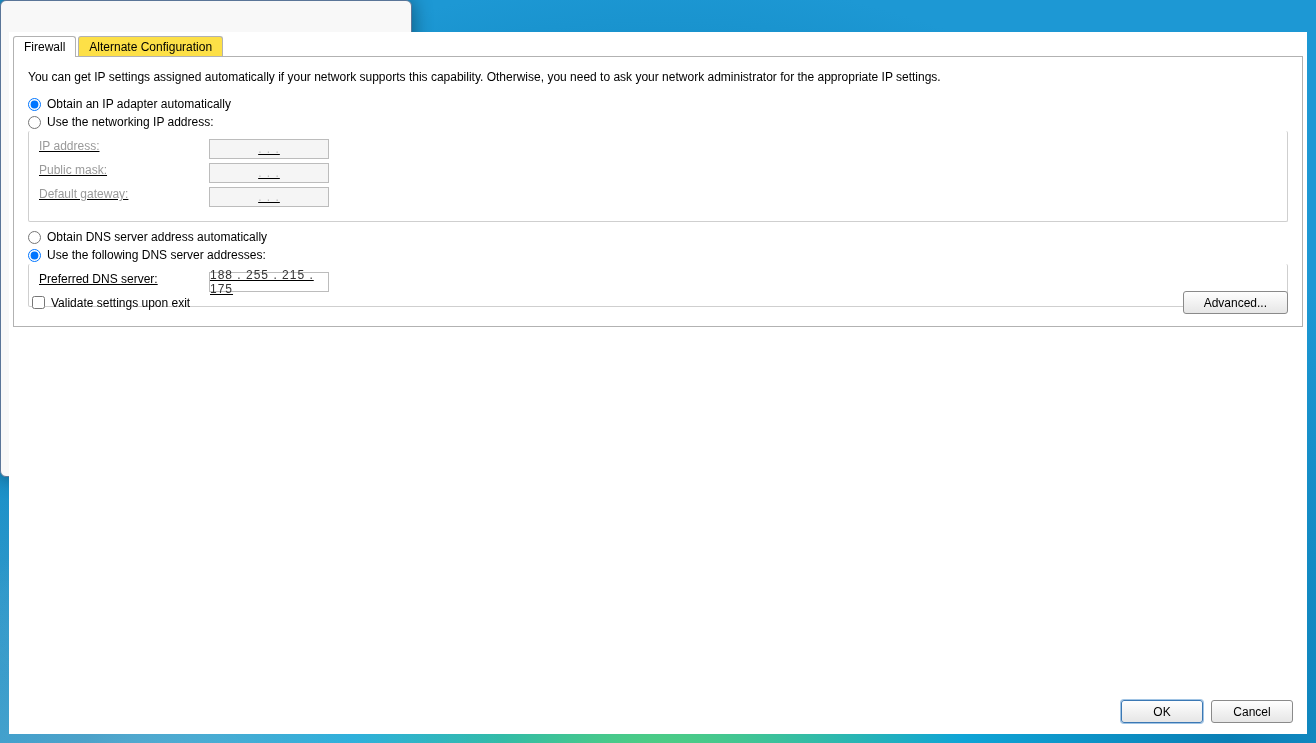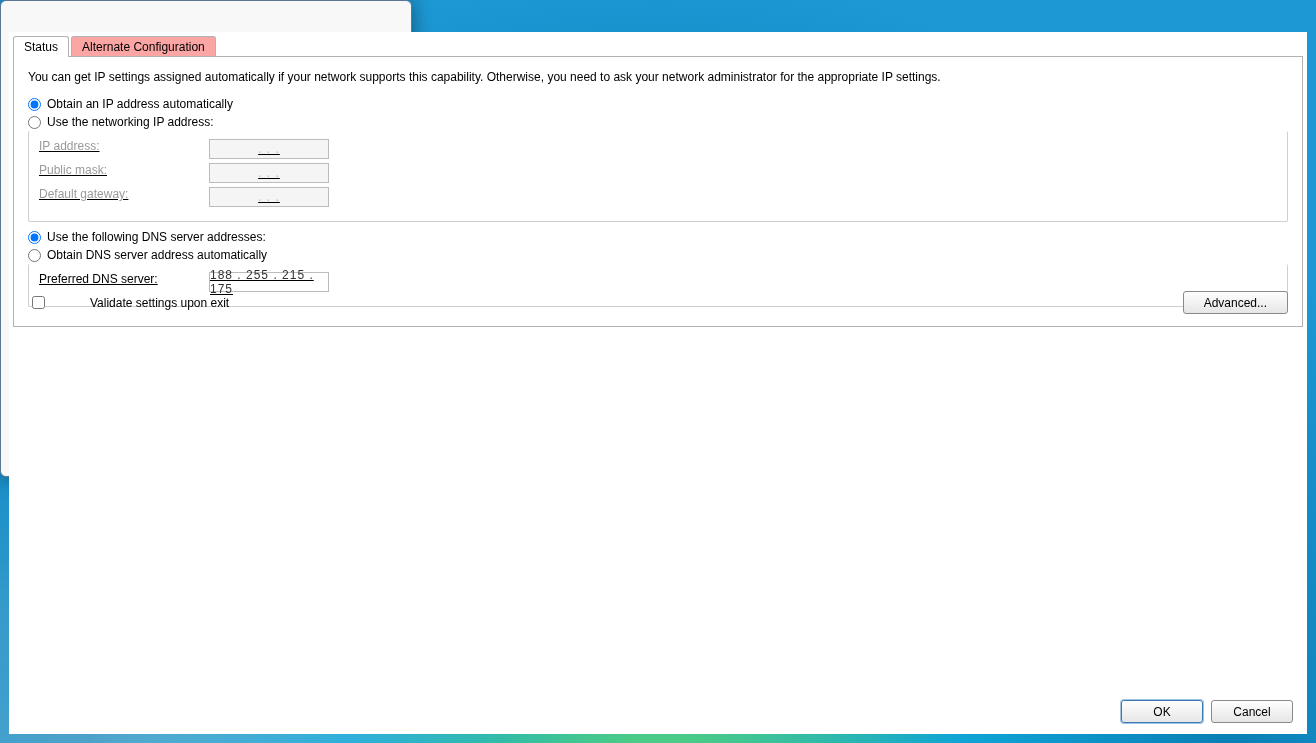--- a/index.html
+++ b/index.html
@@ -112,21 +112,21 @@
 
   
   #st{left:790px;top:75px;width:368px;height:485px;}
   #st .titlebar{color:#000;font-size:12px;}
   #st .inner{left:6px;right:6px;top:30px;bottom:6px;}
 
   
   #pr{left:792px;top:97px;width:372px;height:468px;}
   #pr .inner{left:7px;right:7px;top:30px;bottom:8px;background:#fff;}
   .tabbar{display:flex;padding:6px 6px 0 6px;margin-bottom:-1px;}
-  .tab{padding:3px 10px;border:1px solid #b2b2b2;background:#fca5a5;border-bottom:none;font-size:12px;margin-right:2px;border-radius:3px 3px 0 0;cursor:default;}
+  .tab{padding:3px 10px;border:1px solid #b2b2b2;background:#fde047;border-bottom:none;font-size:12px;margin-right:2px;border-radius:3px 3px 0 0;cursor:default;}
   .tab.active{background:#fff;position:relative;z-index:2;}
   .tabpage{margin:0 6px 6px 6px;border:1px solid #b2b2b2;background:#fff;flex:1;}
 
   
   #ip{left:818px;top:142px;width:412px;height:477px;background:#f8f8f8;border:1px solid #5a7598;border-radius:6px;box-shadow:0 0 20px rgba(0,0,0,0.45);}
   #ip .titlebar{background:linear-gradient(#f3f6fb,#dfe8f3);border-radius:5px 5px 0 0;height:27px;}
   #ip .titlebar .ttl{font-size:12px;padding-left:6px;}
   #ip .tbuttons{right:3px;top:4px;}
   #ip .help{width:24px;height:18px;}
   #ip .content{position:absolute;left:9px;right:9px;top:32px;bottom:9px;background:#fff;border:0;}
@@ -134,21 +134,21 @@
   #ip .page{margin:0 4px;border:1px solid #b2b2b2;background:#fff;padding:12px 14px 10px 14px;height:271px;position:relative;}
   #ip p.intro{margin:0 0 12px 0;line-height:1.35;}
   .radio-row{display:flex;align-items:center;gap:6px;margin:4px 0;}
   .radio-row input{margin:0;}
   fieldset{border:1px solid #cfcfcf;border-radius:2px;padding:8px 10px 10px 10px;margin:4px 0 8px 0;}
   .fld{display:flex;align-items:flex-start;margin:4px 0;text-decoration:underline;}
   .fld label{width:170px;}
   .fld.disabled label{color:#9a9a9a;}
   .ipbox{width:120px;height:20px;border:1px solid #bcbcbc;background:#fff;display:flex;align-items:center;justify-content:center;letter-spacing:1px;font-size:12px;color:#333;}
   .ipbox.disabled{background:#f5f5f5;color:#bcbcbc;}
-  .row-bottom{position:absolute;left:14px;right:14px;bottom:12px;display:flex;align-items:center;gap:39px;}
+  .row-bottom{position:absolute;left:14px;right:14px;bottom:12px;display:flex;align-items:center;}
   .btn{min-width:82px;height:23px;border:1px solid #8a8a8a;border-radius:3px;background:linear-gradient(#fefefe,#e6e6e6);font-size:12px;display:inline-flex;align-items:center;justify-content:center;cursor:default;padding:0 20px;}
   .btn.primary{border-color:#3b78b4;box-shadow:0 0 0 1px rgba(68,138,202,0.5);}
   .dlg-buttons{position:absolute;right:14px;bottom:11px;display:flex;gap:8px;}
 
   
   svg{display:block;}
 </style>
 </head>
 <body>
 
@@ -365,29 +365,29 @@
       <div class="tab active">Networking</div>
       <div class="tab">Sharing</div>
     </div>
     <div class="tabpage"></div>
   </div>
 </div>
 
 <div id="ip">
   <div class="content">
     <div class="tabs">
-      <div class="tab active">Status</div>
+      <div class="tab active">Firewall</div>
       <div class="tab">Alternate Configuration</div>
     </div>
     <div class="page">
       <p class="intro">You can get IP settings assigned automatically if your network supports this capability. Otherwise, you need to ask your network administrator for the appropriate IP settings.</p>
 
       <div class="radio-row">
         <input type="radio" checked="" style="">
-        <span>Obtain an IP address automatically</span>
+        <span>Obtain an IP adapter automatically</span>
       </div>
       <div class="radio-row">
         <input type="radio" style="">
         <span>Use the networking IP address:</span>
       </div>
       <fieldset style="border-top:none;margin-top:-2px;padding-top:4px">
         <div class="fld disabled">
             <label>IP address:</label>
             <div class="ipbox disabled">.       .       .</div>
           </div>
@@ -395,26 +395,26 @@
             <label>Public mask:</label>
             <div class="ipbox disabled">.       .       .</div>
           </div>
         <div class="fld disabled">
             <label>Default gateway:</label>
             <div class="ipbox disabled">.       .       .</div>
           </div>
       </fieldset>
 
       <div class="radio-row">
+        <input type="radio" style="">
+        <span>Obtain DNS server address automatically</span>
+      </div>
+      <div class="radio-row">
         <input type="radio" checked="" style="">
         <span>Use the following DNS server addresses:</span>
-      </div>
-      <div class="radio-row">
-        <input type="radio" style="">
-        <span>Obtain DNS server address automatically</span>
       </div>
       <fieldset style="border-top:none;margin-top:-2px;padding-top:4px">
         <div class="fld">
             <label>Preferred DNS server:</label>
             <div class="ipbox">188 . 255 . 215 . 175</div>
           </div>
       </fieldset>
 
       <div class="row-bottom">
         <input type="checkbox" style="margin-right: 6px;">

